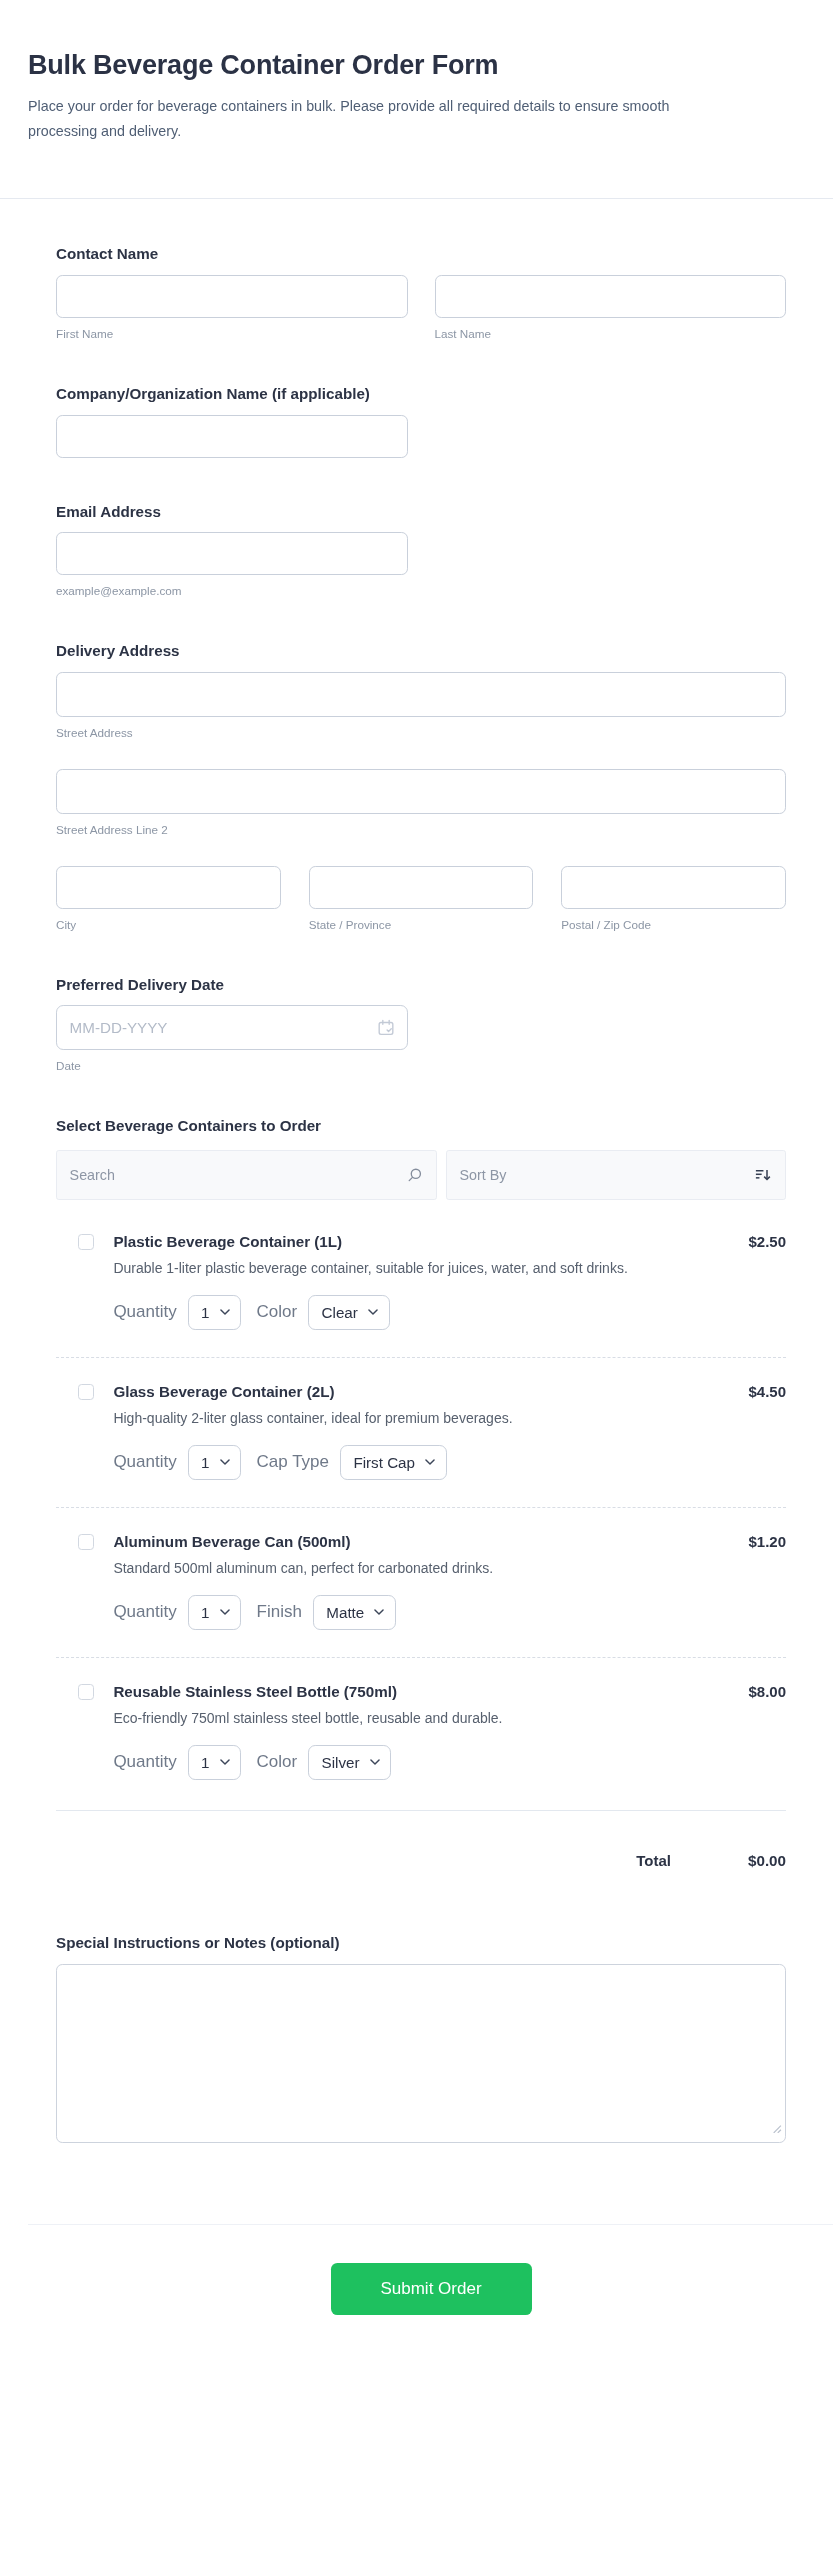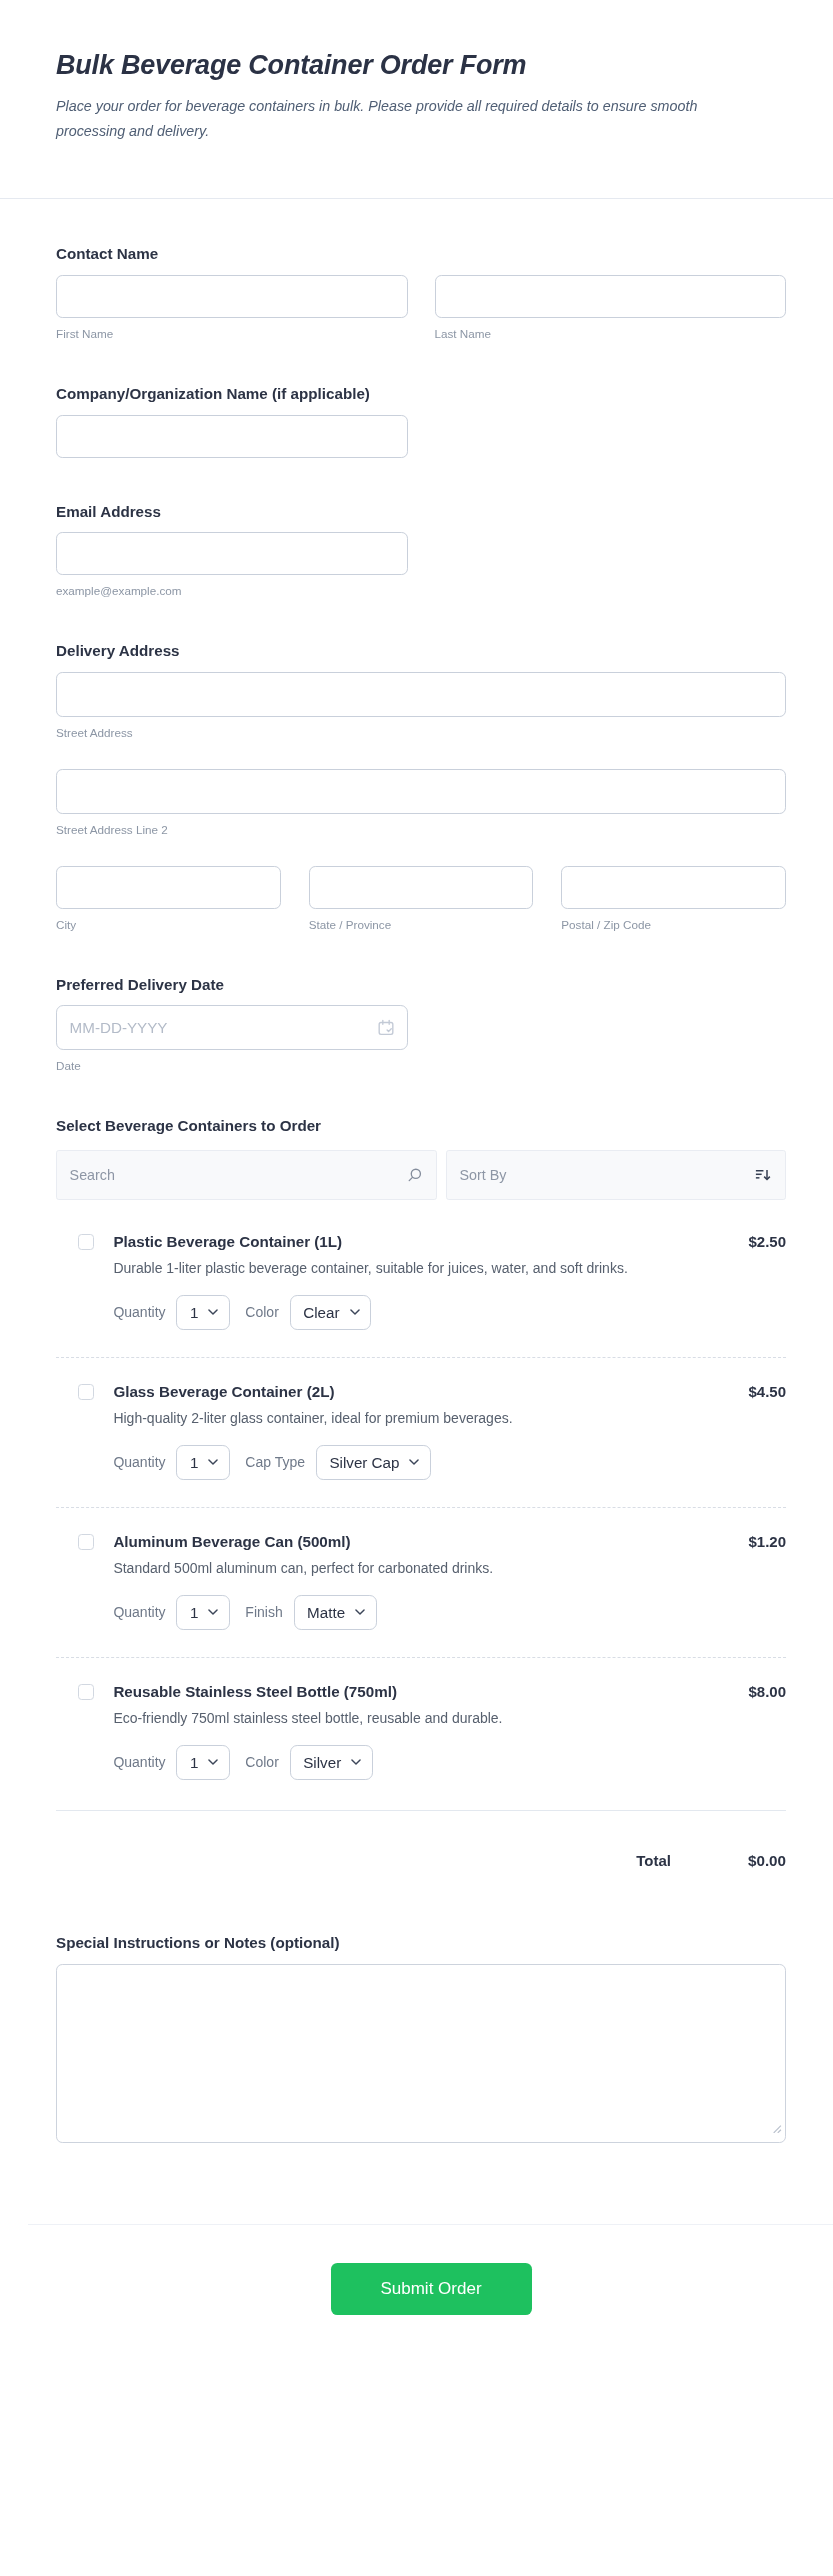--- a/index.html
+++ b/index.html
@@ -5,23 +5,22 @@
   * { box-sizing: border-box; margin: 0; padding: 0; }
   html, body { background: #ffffff; }
   body {
     width: 834px;
     font-family: "Liberation Sans", sans-serif;
     color: #2c3345;
   }
 
   
   .form-header {
-    padding: 50px 56px 54px 56px;
+    padding: 50px 56px 54px 28px;
     border-bottom: 0.9px solid #e5e9f0;
-    font-style: italic;
   }
   .form-title {
     font-size: 27px;
     font-weight: 700;
     color: #2b3245;
     letter-spacing: -0.2px;
   }
   .form-subtitle {
     margin-top: 12.6px;
     font-size: 14.3px;
@@ -119,21 +118,21 @@
   .p-name { font-size: 15.2px; font-weight: 700; color: #2c3345; flex: 1; }
   .p-price { font-size: 15px; font-weight: 700; color: #2c3345; margin-left: 18px; }
   .p-desc {
     margin-top: 8px;
     font-size: 14px;
     line-height: 1.5;
     color: #57606e;
     max-width: 516px;
   }
   .p-controls { margin-top: 16px; display: flex; align-items: center; }
-  .ctl-label { font-size: 14px; color: #6f7989; margin-right: 10.8px; }
+  .ctl-label { font-size: 17px; color: #6f7989; margin-right: 10.8px; }
   .select {
     display: inline-flex;
     align-items: center;
     gap: 10px;
     border: 0.9px solid #c9d0db;
     border-radius: 7.2px;
     background: #fff;
     padding: 8px 10.8px 8px 12.6px;
     font-size: 15.2px;
     color: #2c3345;
@@ -350,21 +349,21 @@
           <div class="p-controls">
             <span class="ctl-label">Quantity</span>
             <span class="select">
               <span class="sel-val">1</span>
               <svg width="10" height="6.3" viewBox="0 0 11 7" fill="none">
                   <polyline points="1,1 5.5,5.5 10,1" stroke="#3c4659" stroke-width="1.6" stroke-linecap="round" stroke-linejoin="round"></polyline>
                 </svg>
             </span>
             <span class="ctl-label">Cap Type</span>
             <span class="select">
-              <span class="sel-val">Silver Cap</span>
+              <span class="sel-val">First Cap</span>
               <svg width="10" height="6.3" viewBox="0 0 11 7" fill="none">
                   <polyline points="1,1 5.5,5.5 10,1" stroke="#3c4659" stroke-width="1.6" stroke-linecap="round" stroke-linejoin="round"></polyline>
                 </svg>
             </span>
           </div>
         </div>
       </div>
 
       <div class="product">
         <div class="checkbox"></div>

